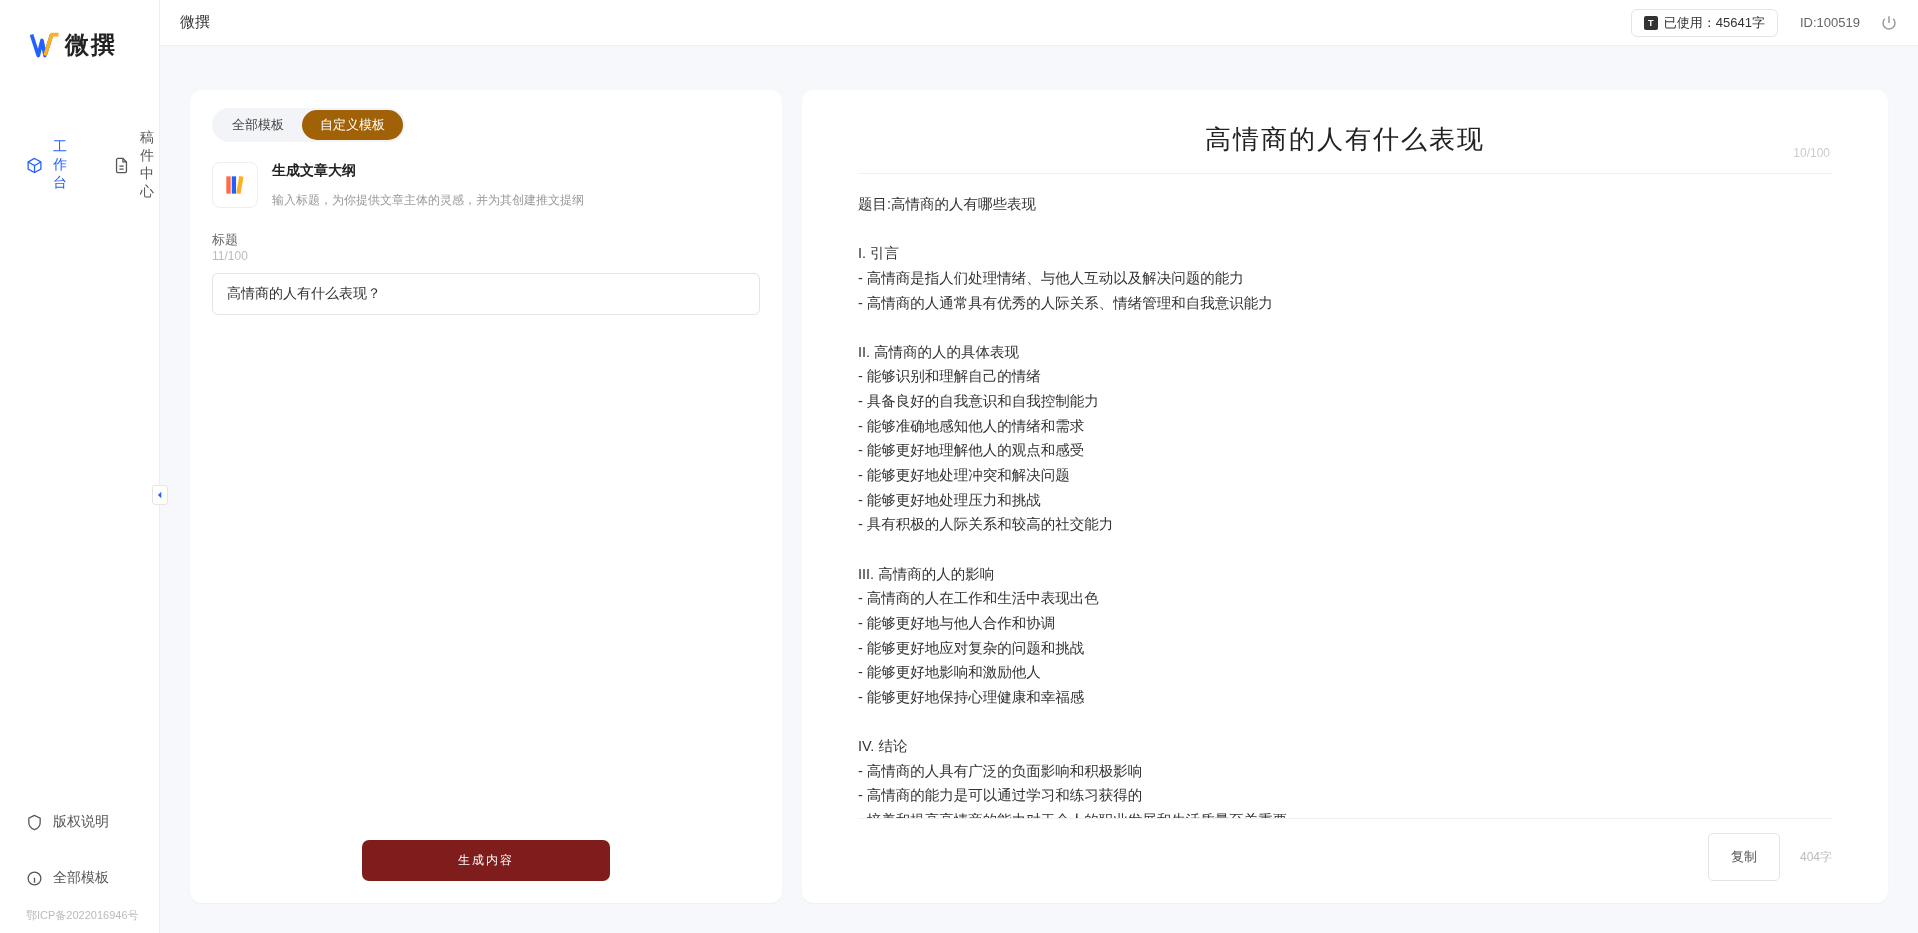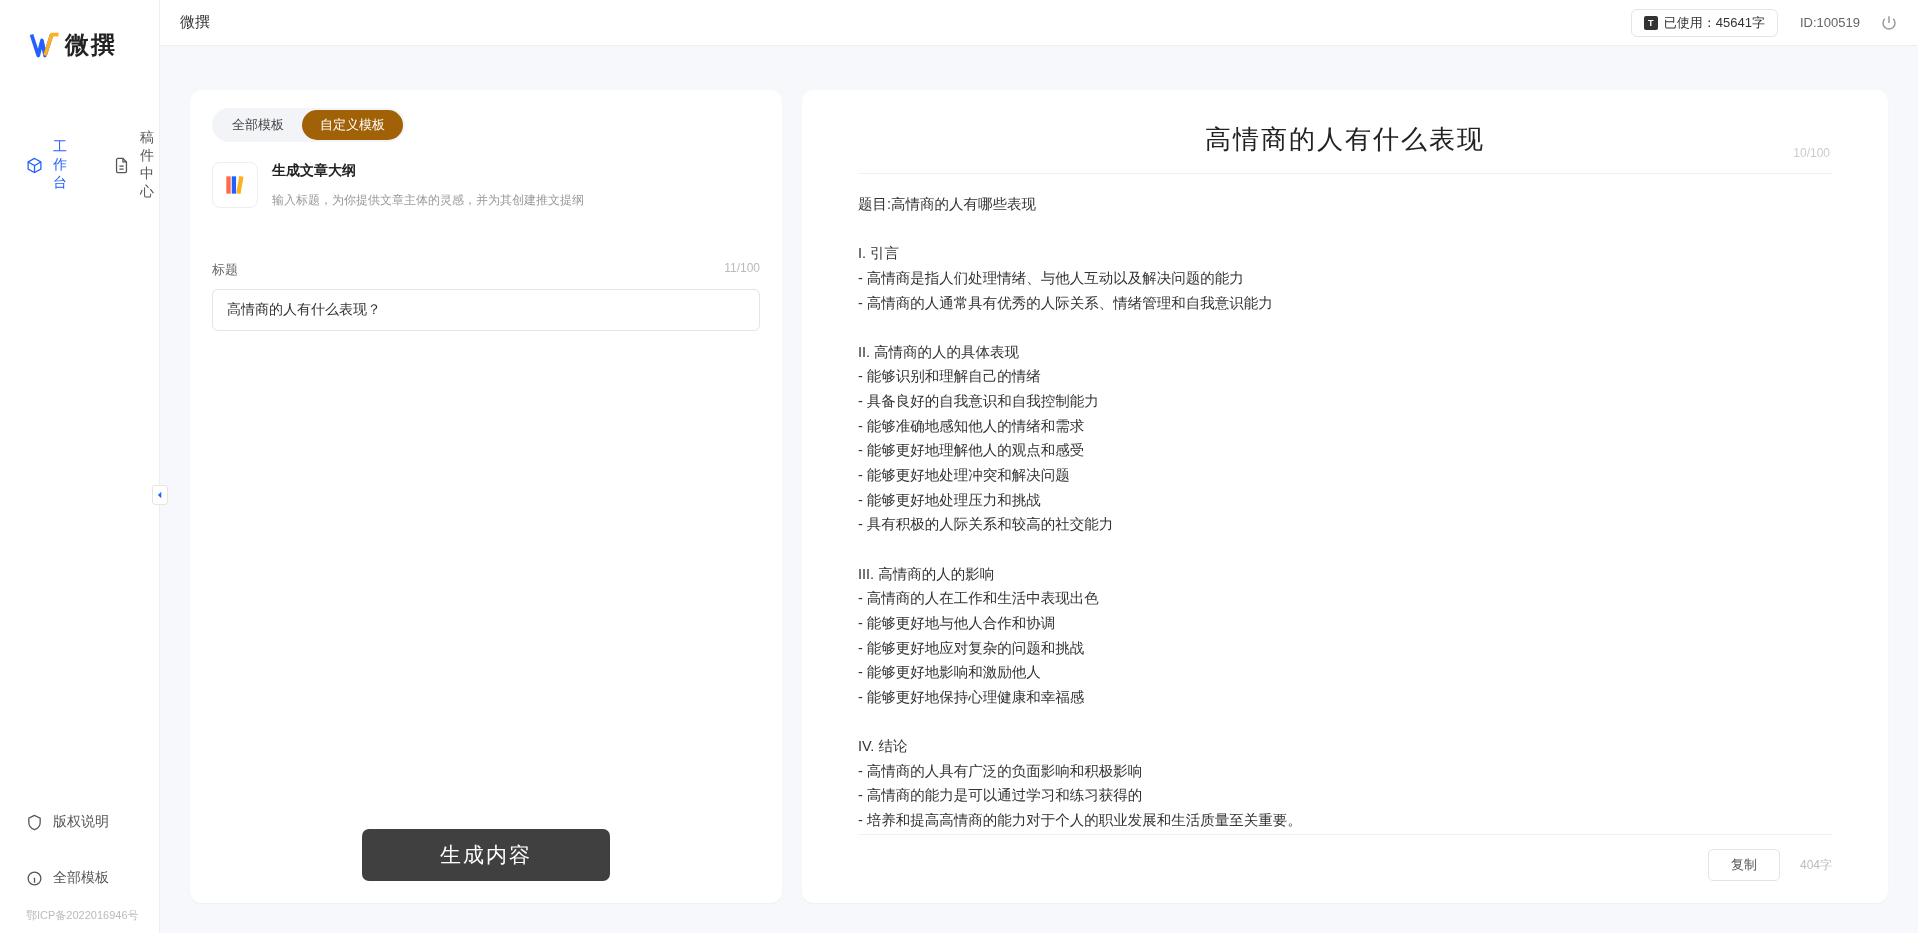--- a/index.html
+++ b/index.html
@@ -196,23 +196,24 @@
       color: #222;
       margin-bottom: 12px;
     }
     .card-desc {
       font-size: 12px;
       color: #999;
     }
     .field-label-row {
       display: flex;
       justify-content: space-between;
-      margin-top: 52px;
+      margin-top: 22px;
       font-size: 13px;
       color: #666;
+      flex-direction: column;
     }
     .char-counter { color: #bbb; font-size: 12px; }
     .text-input {
       width: 100%;
       margin-top: 10px;
       padding: 12px 14px;
       border: 1px solid #e3e3e8;
       border-radius: 6px;
       font-size: 14px;
       color: #333;
@@ -226,25 +227,25 @@
       margin-top: 16px;
       color: #bbb;
       font-size: 13px;
       cursor: pointer;
     }
     .left-spacer { flex: 1; }
     .gen-btn {
       align-self: center;
       width: 248px;
       padding: 12px 0;
-      background: #404040;
+      background: #7f1d1d;
       color: #fff;
       border: none;
       border-radius: 7px;
-      font-size: 21px;
+      font-size: 12px;
       cursor: pointer;
       letter-spacing: 2px;
     }
 
     
     .doc-title {
       font-family: "Songti SC","SimSun",serif;
       font-size: 26px;
       text-align: center;
       margin-top: 10px;
@@ -271,21 +272,21 @@
     }
     .right-footer {
       border-top: 1px solid #f0f0f0;
       padding-top: 14px;
       display: flex;
       justify-content: flex-end;
       align-items: center;
       gap: 20px;
     }
     .copy-btn {
-      padding: 6px 22px;
+      padding: 14px 22px;
       border: 1px solid #e3e3e8;
       border-radius: 5px;
       background: #fff;
       font-size: 13px;
       color: #555;
       cursor: pointer;
     }
     .wc { font-size: 12px; color: #bbb; }
 
     

